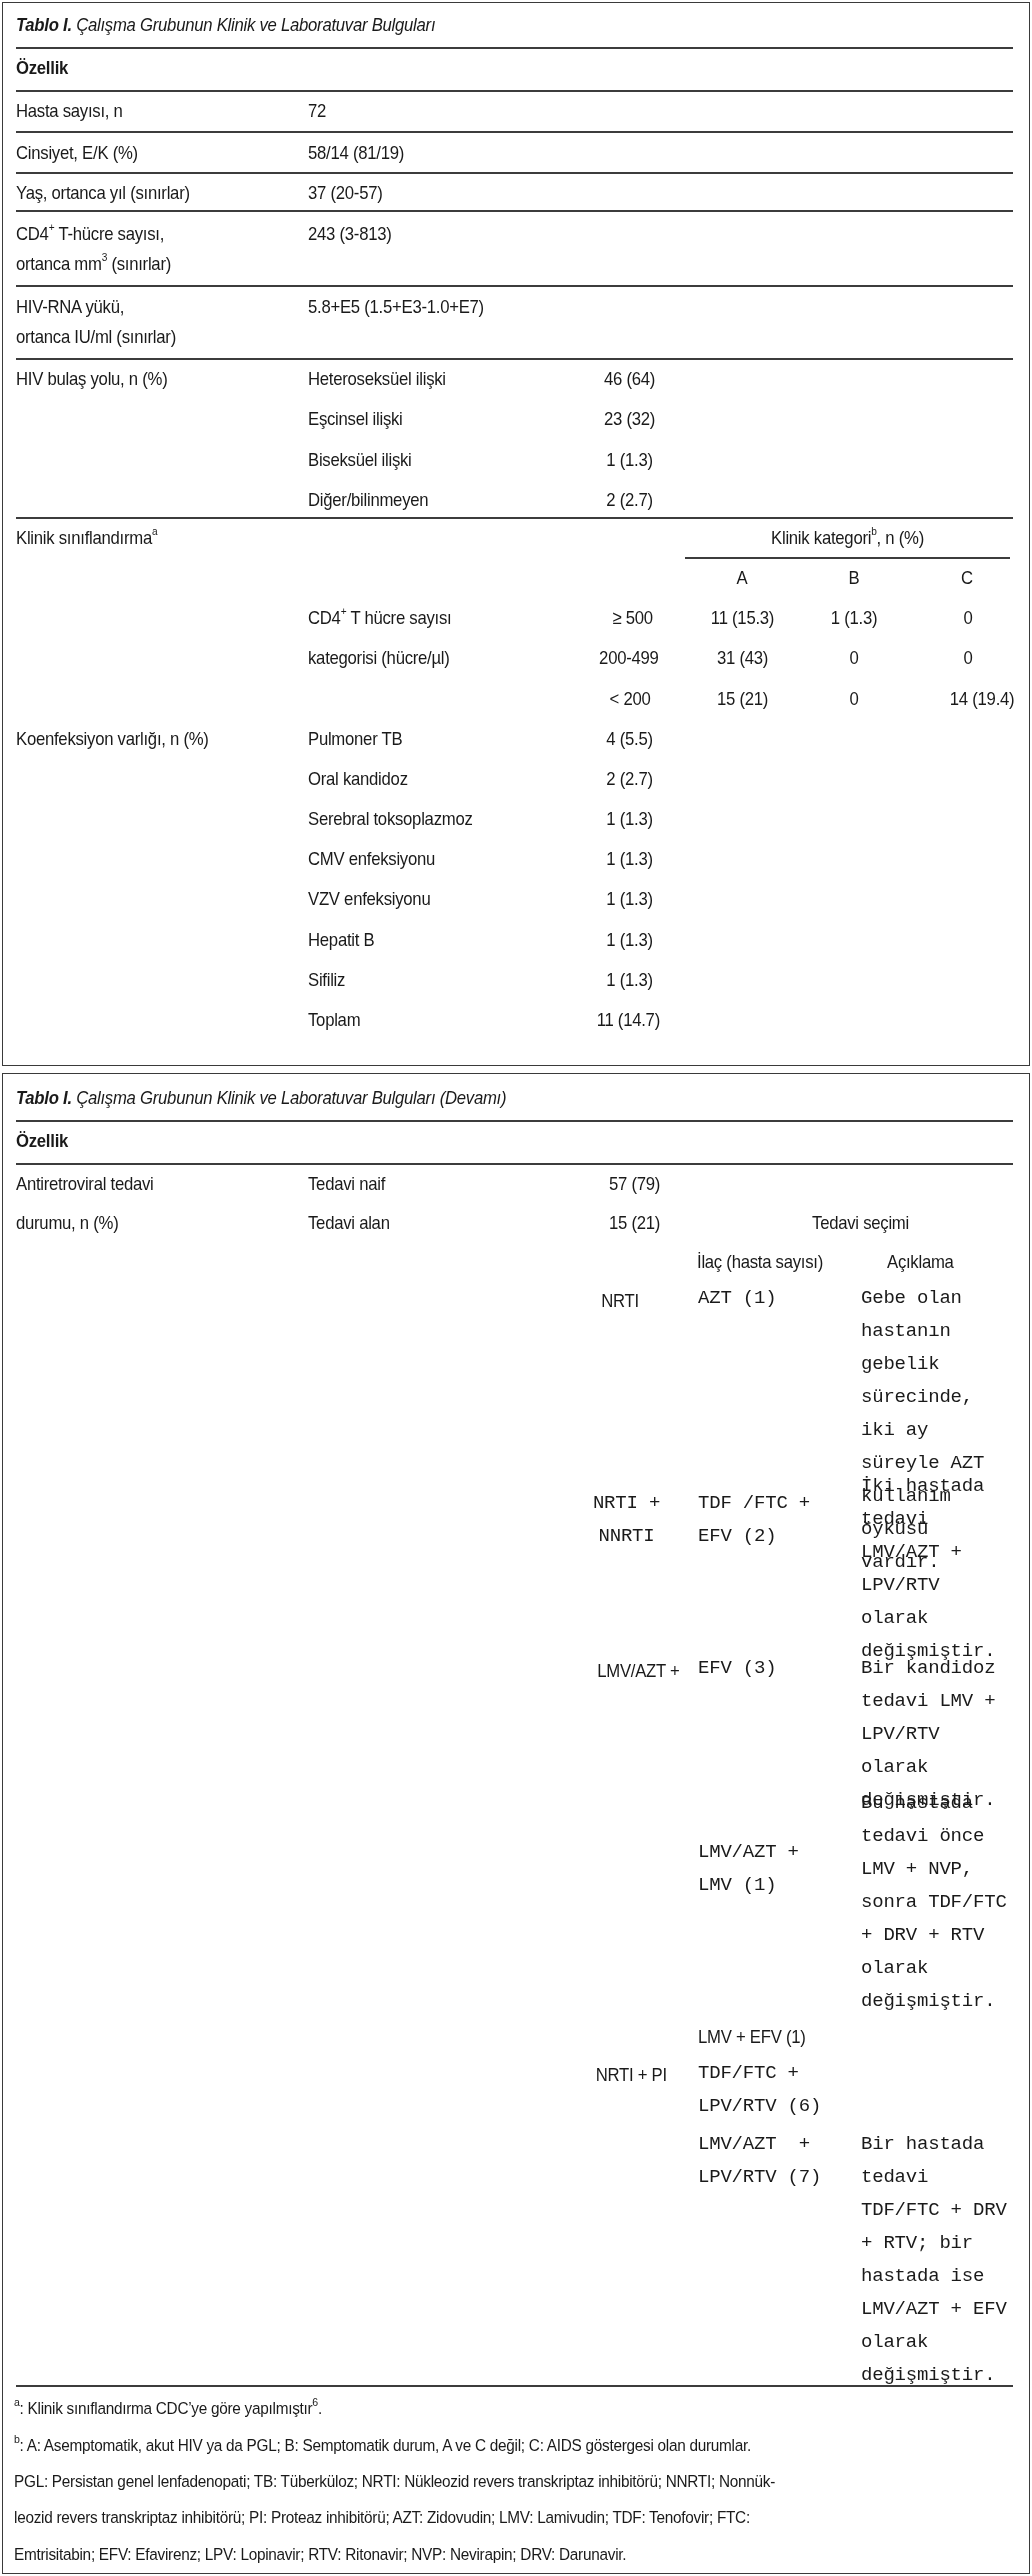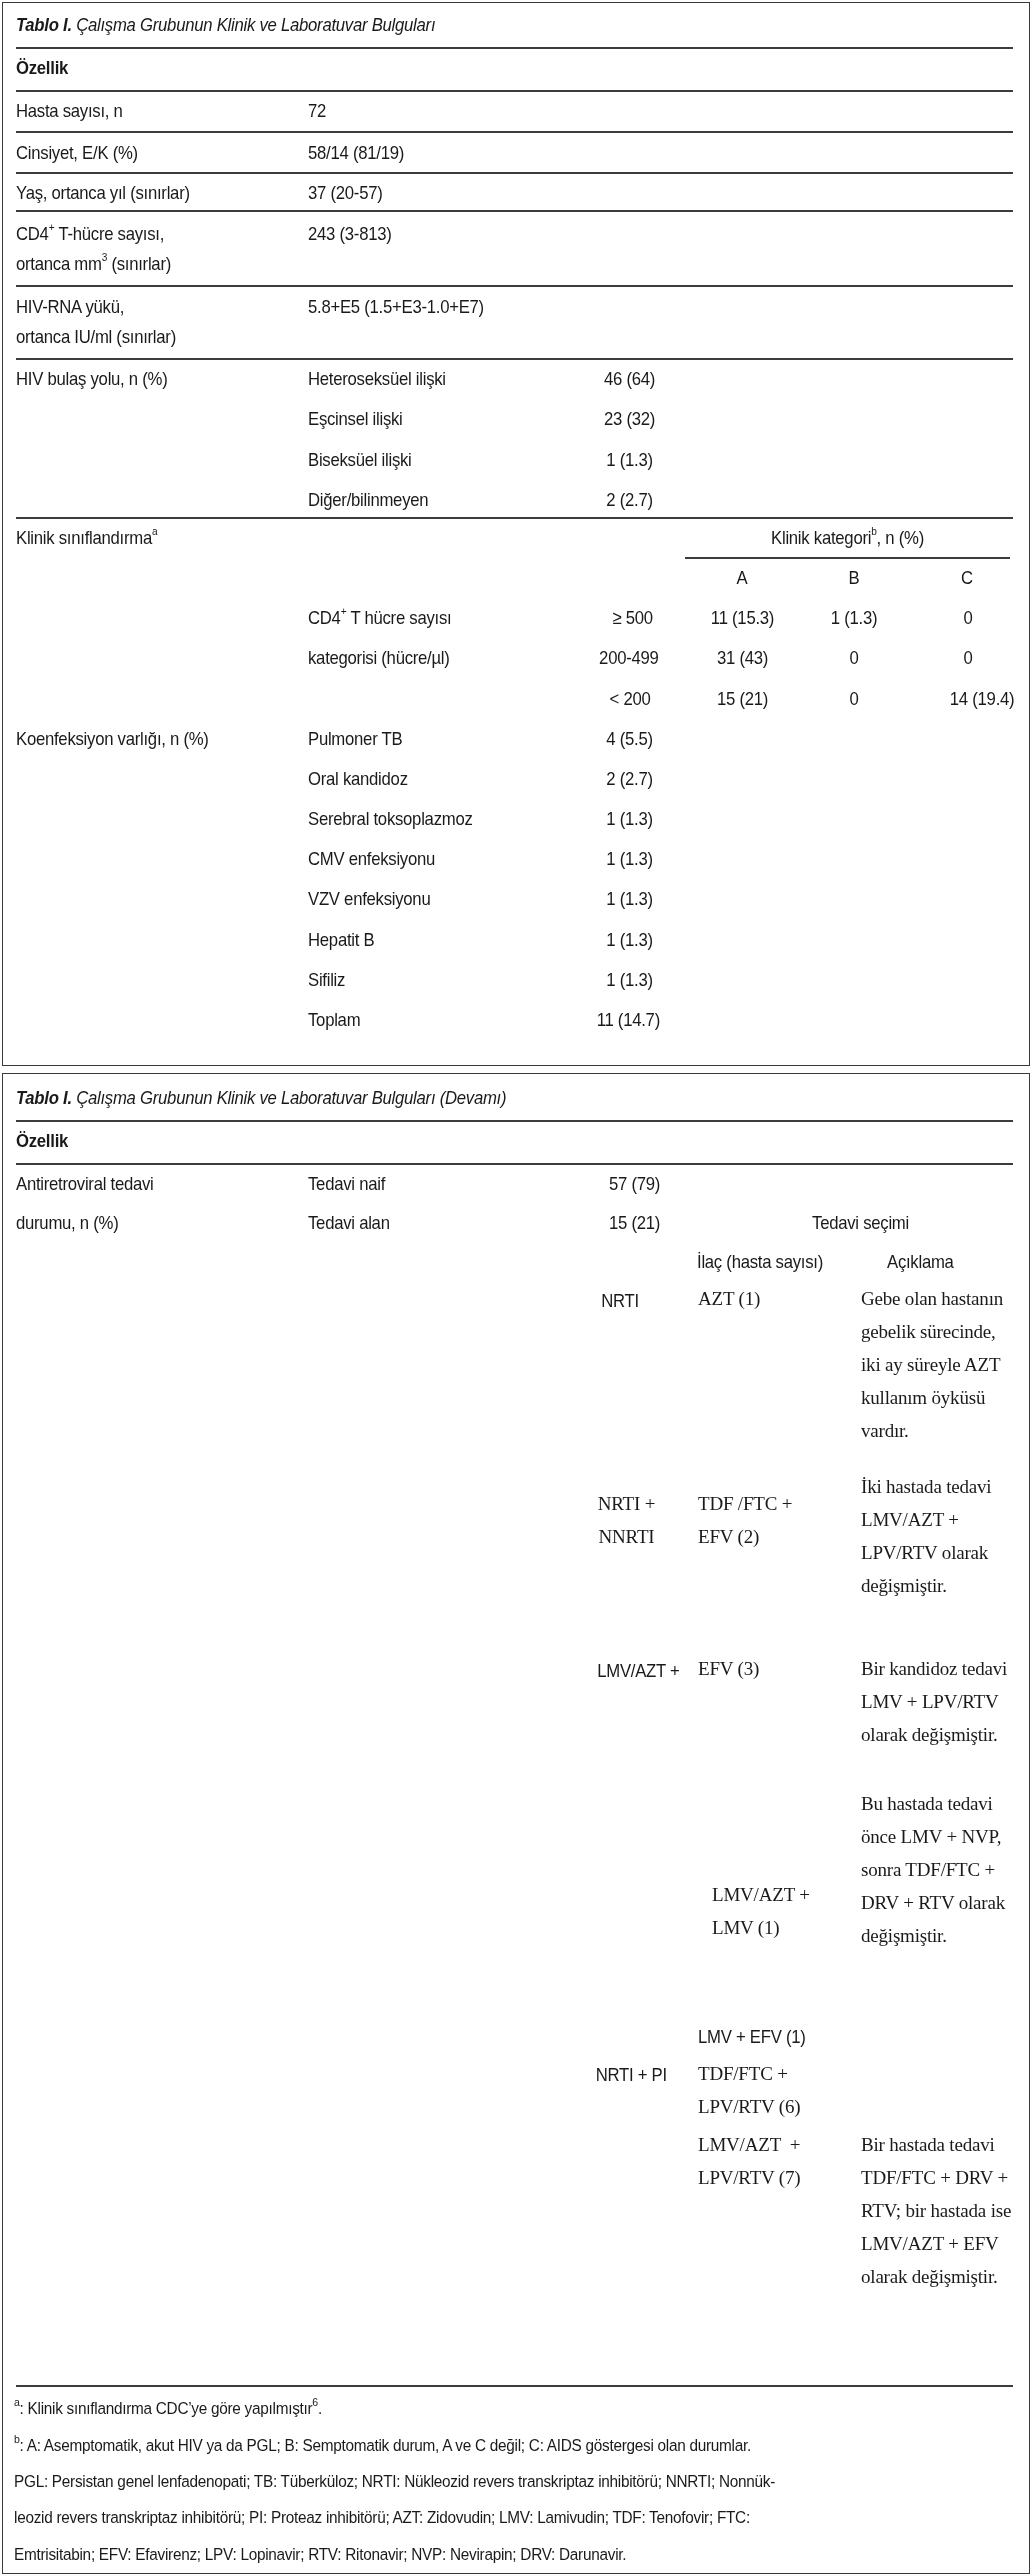--- a/index.html
+++ b/index.html
@@ -38,21 +38,21 @@
     .bold { font-weight: bold; }
     .rule {
       position: absolute;
       height: 1.9px;
       background: #3c3c3c;
     }
     sup { font-size: 11.5px; line-height: 0; position: relative; top: -1.9px; vertical-align: super; }
     .wrap {
       position: absolute;
       white-space: normal;
-      font-family: Liberation Serif, serif;
+      font-family: Liberation Mono, monospace;
       font-size: 19px;
       line-height: 33px;
       letter-spacing: -0.2px;
     }
     .foot {
       position: absolute;
       left: 14.3px;
       width: 999px;
       font-family: "Liberation Sans", sans-serif;
       font-size: 16.7px;
@@ -207,21 +207,21 @@
     <div class="wrap" style="left:861px; width:153px; top:1470px;">İki hastada tedavi LMV/AZT + LPV/RTV olarak değişmiştir.</div>
   </div>
 
   <div>
     <div class="t r" style="right:353px; top:1659px;">LMV/AZT +</div>
     <div class="wrap" style="left:698px; width:143px; top:1652px;">EFV (3)</div>
     <div class="wrap" style="left:861px; width:153px; top:1652px;">Bir kandidoz tedavi LMV + LPV/RTV olarak değişmiştir.</div>
   </div>
 
   <div>
-    <div class="wrap" style="left:698px; width:124px; top:1878px;margin-left:14px;">LMV/AZT + LMV (1)</div>
+    <div class="wrap" style="left:698px; width:124px; top:1836px;">LMV/AZT + LMV (1)</div>
     <div class="wrap" style="left:861px; width:153px; top:1787px;">Bu hastada tedavi önce LMV + NVP, sonra  TDF/FTC + DRV + RTV olarak değişmiştir.</div>
   </div>
 
   <div>
     <div class="t" style="left:698px; top:2025px;">LMV + EFV (1)</div>
   </div>
 
   <div>
     <div class="t r" style="right:366px; top:2063px;">NRTI + PI</div>
     <div class="wrap" style="left:698px; width:124px; top:2057px;">TDF/FTC + LPV/RTV (6)</div>

